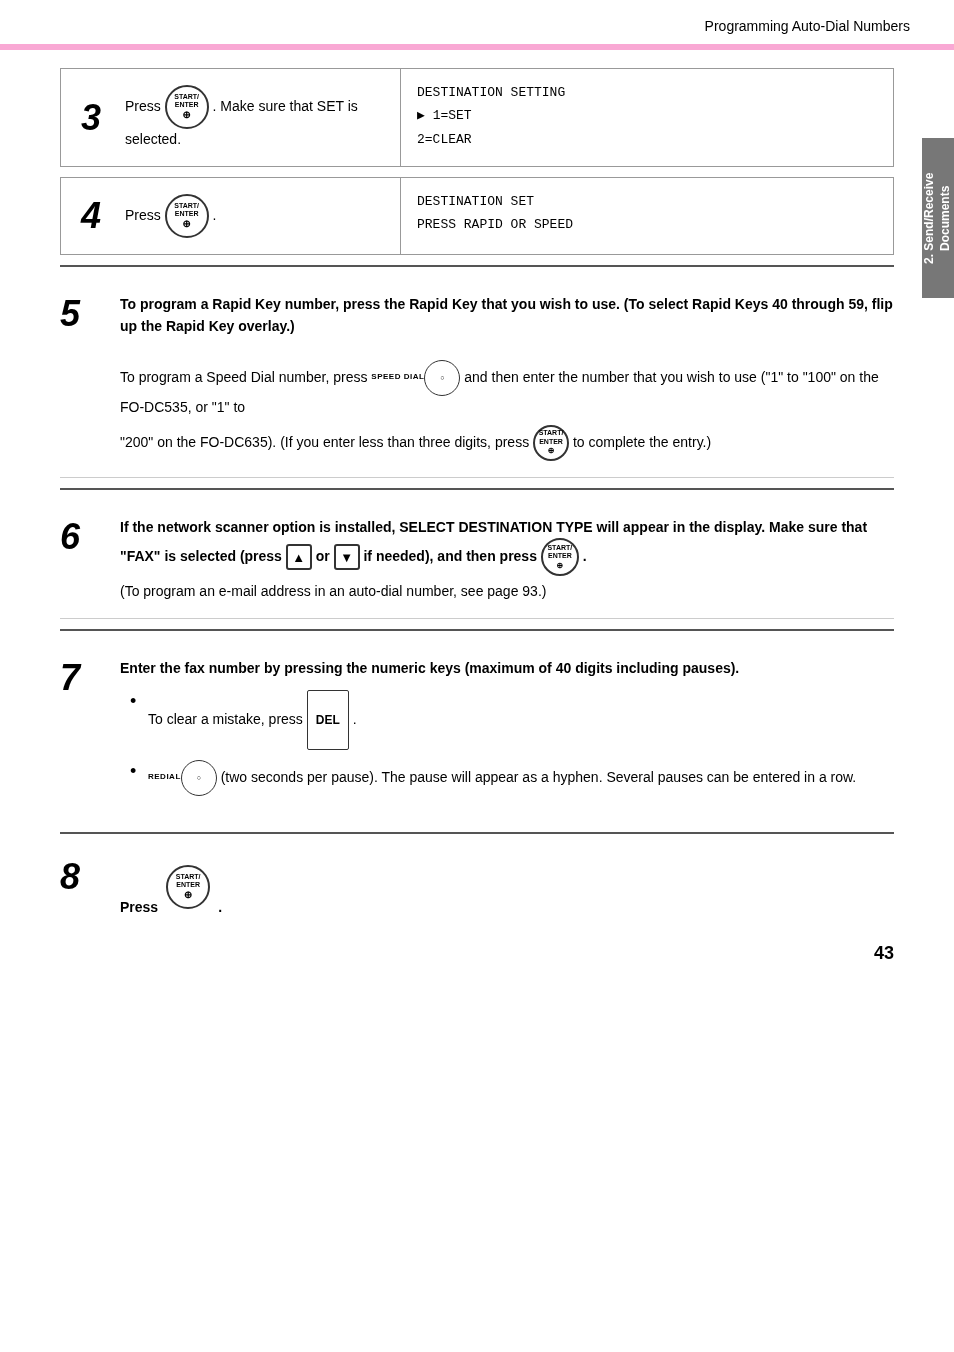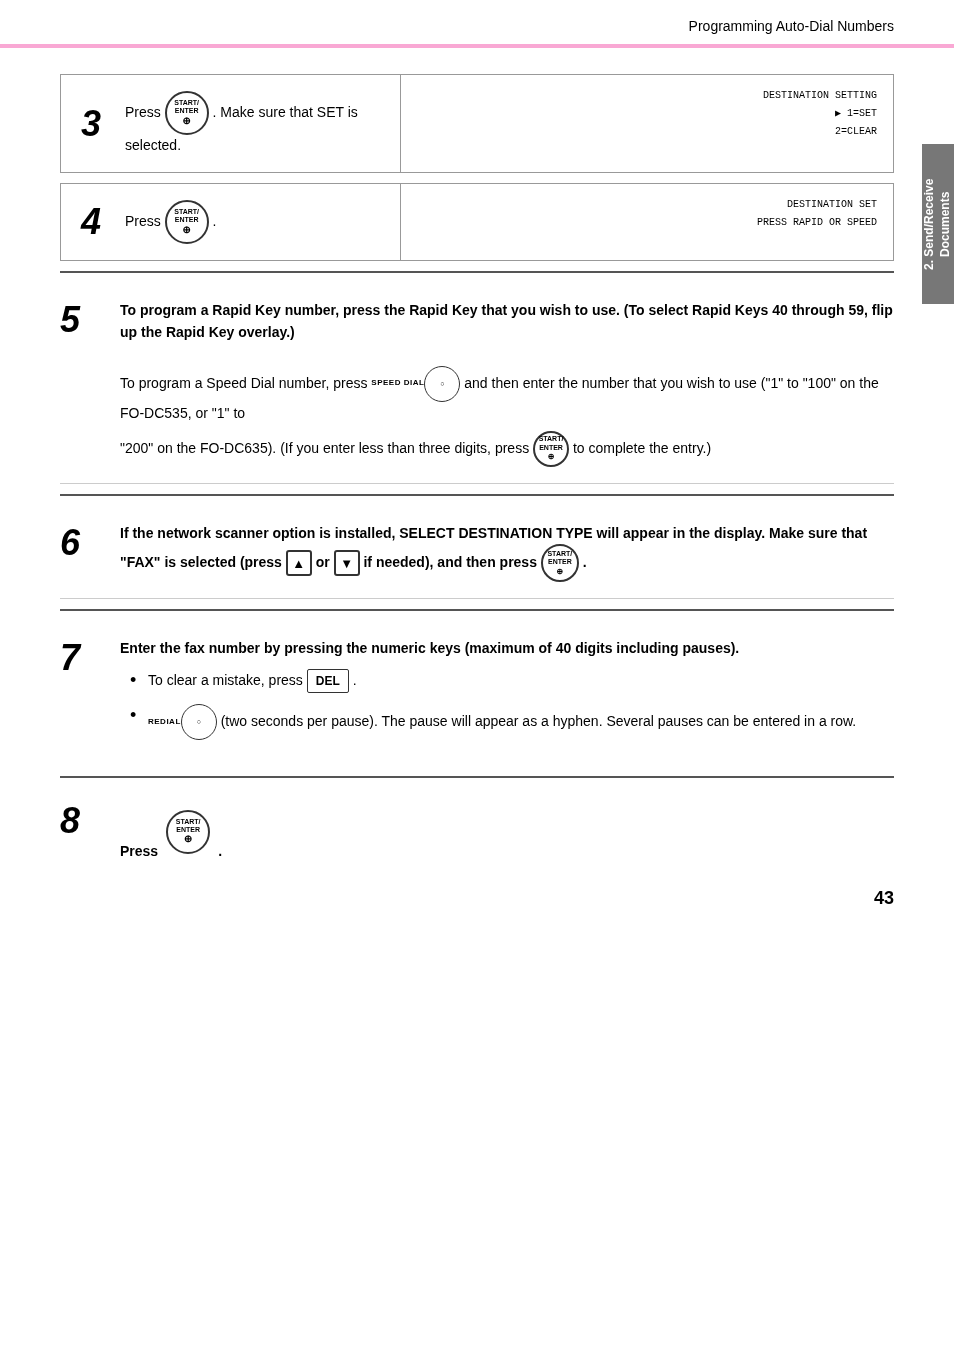--- a/index.html
+++ b/index.html
@@ -8,25 +8,25 @@
       min-height: 1352px;
       background: #fff;
       font-family: Arial, Helvetica, sans-serif;
       font-size: 14px;
       color: #000;
       position: relative;
     }
 
     .page-header {
       text-align: right;
-      padding: 18px 60px 10px 60px;
+      padding: 18px 44px 10px 60px;
       font-size: 14px;
       color: #000;
-      border-bottom: 4px solid #f9a8d4;
-      margin-bottom: 16px;
+      border-bottom: 6px solid #f9a8d4;
+      margin-bottom: 8px;
     }
 
     .main-content {
       padding: 10px 60px 40px 60px;
       position: relative;
     }
 
     
     .side-tab {
       position: absolute;
@@ -80,23 +80,22 @@
     }
 
     .step-text {
       font-size: 14px;
       line-height: 1.5;
     }
 
     
     .lcd-content {
       font-family: 'Courier New', monospace;
-      font-size: 10px;
+      font-size: 13px;
       line-height: 1.8;
-      text-align: right;
     }
 
     
     .btn-start-enter {
       display: inline-flex;
       flex-direction: column;
       align-items: center;
       justify-content: center;
       width: 44px;
       height: 44px;
@@ -134,21 +133,21 @@
       font-weight: bold;
       text-align: center;
       line-height: 1.2;
       vertical-align: middle;
       background: #fff;
     }
 
     .btn-del {
       display: inline-block;
       border: 1px solid #333;
-      padding: 2px 8px;
+      padding: 20px 8px;
       font-size: 12px;
       font-weight: bold;
       vertical-align: middle;
       border-radius: 2px;
       background: #fff;
     }
 
     .btn-circle-label {
       display: inline-flex;
       flex-direction: column;
@@ -367,20 +366,23 @@
           
           <span style="display:inline-block; width:26px; height:26px; border:2px solid #333; border-radius:3px; text-align:center; line-height:24px; font-size:13px; vertical-align:middle; background:#fff;">▼</span>
           <span> if needed), and then press</span>
           <span class="btn-enter-inline">
             <span class="top-text">START/<br>ENTER</span>
             <span class="bottom-icon" style="font-size:8px;">⊕</span>
           </span>
           <span>.</span>
         </strong>
       </p>
+      <p style="margin-top:4px;">
+        <span>(To program an e-mail address in an auto-dial number, see page 93.)</span>
+      </p>
     </div>
   </div>
 
   <hr class="divider-bold">
 
   <div class="step-standalone" style="border-bottom:none;">
     <span class="step-number">7</span>
     <div class="step-body">
       <p>
         <strong><span>Enter the fax number by pressing the numeric keys (maximum of 40 digits including pauses).</span></strong>

